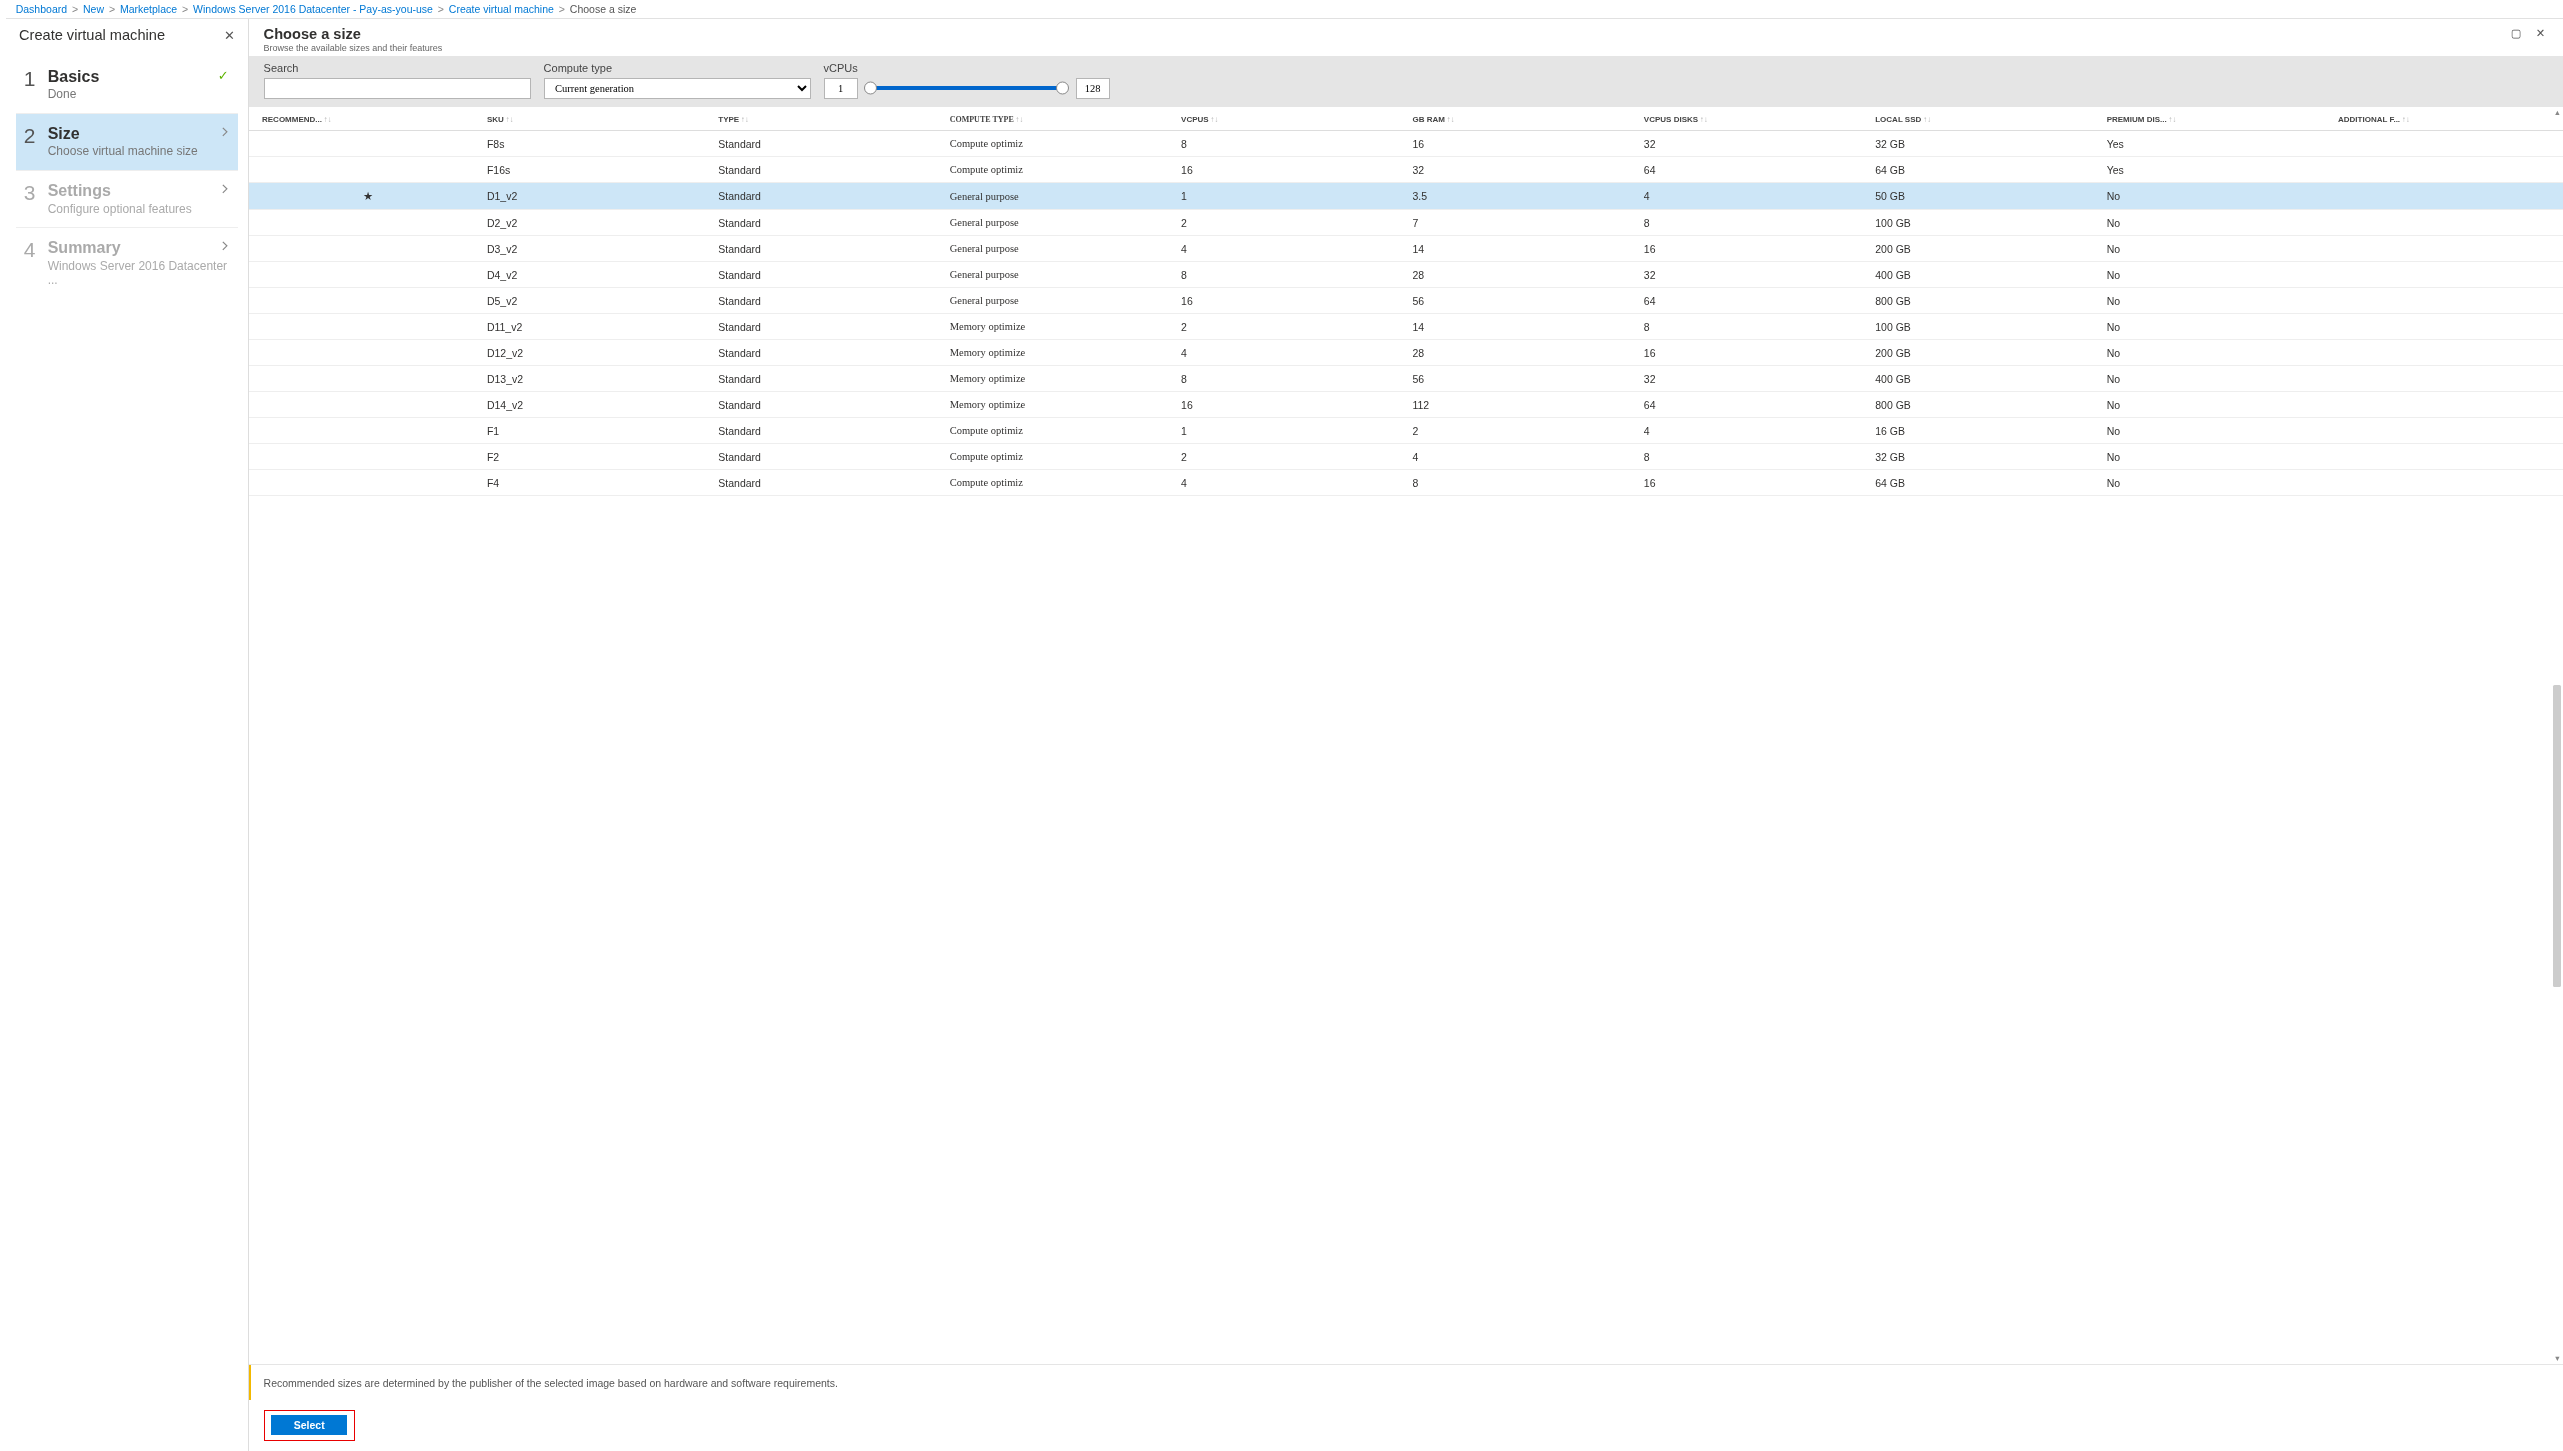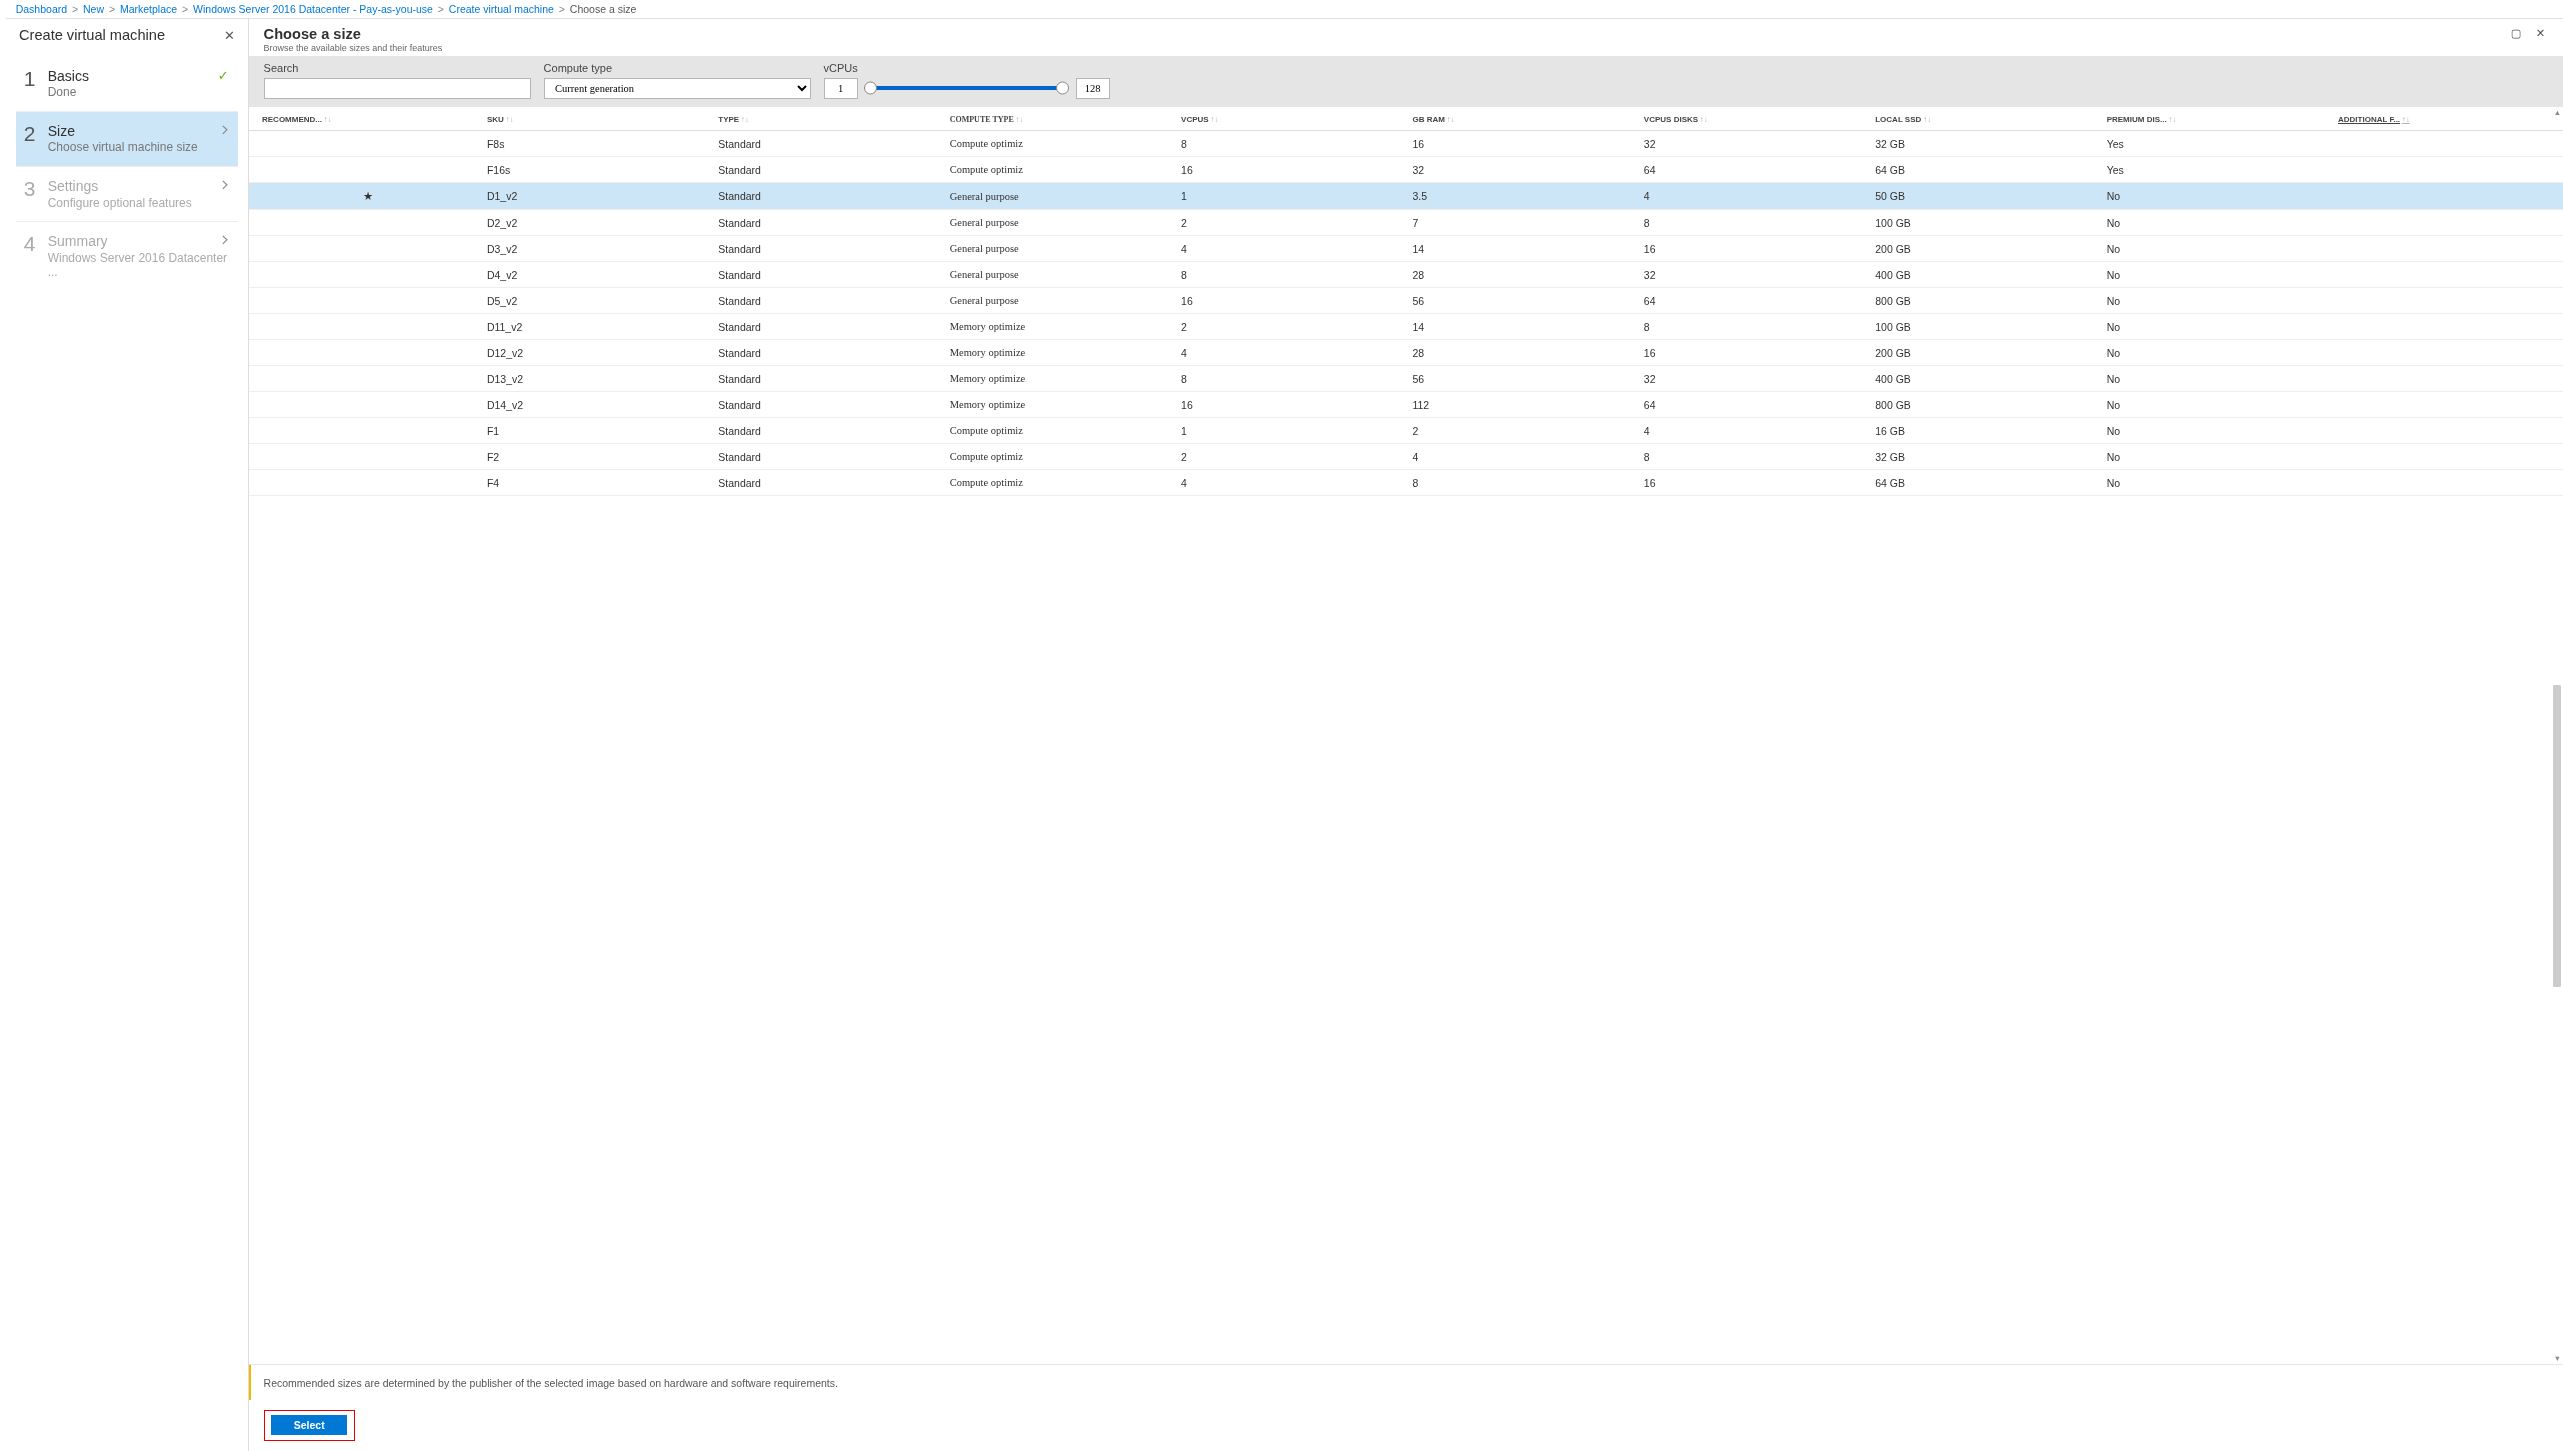--- a/index.html
+++ b/index.html
@@ -17,21 +17,21 @@
   
   .left-panel { width: 243px; border-right: 0.8px solid #ddd; display: flex; flex-direction: column; }
   .left-header { display: flex; align-items: center; justify-content: space-between; padding: 8px 13px 6.5px 13px; }
   .left-header h2 { font-size: 14.6px; font-weight: 400; }
   .close-x { font-size: 13px; cursor: pointer; color: #555; line-height: 1; }
   .steps { padding: 6.5px 9.7px; }
   .step { display: flex; align-items: flex-start; padding: 11.3px 8px; border-top: 0.8px solid #eee; position: relative; cursor: pointer; }
   .step:first-child { border-top: none; }
   .step-num { font-size: 21px; font-weight: 300; color: #555; width: 24px; text-align: left; line-height: 1; }
   .step-body { flex: 1; }
-  .step-title { font-size: 14px; color: #323130; }
+  .step-title { font-size: 16px; color: #323130; font-weight: bold; }
   .step-sub { font-size: 12px; color: #777; margin-top: 1.6px; }
   .step.dim .step-num, .step.dim .step-title, .step.dim .step-sub { color: #aaa; }
   .step.active { background: #cde6f7; }
   .step-check { color: #5db300; font-size: 13px; position: absolute; right: 9.7px; top: 11.3px; }
   .step-chevron { position: absolute; right: 9.7px; top: 13px; color: #888; }
 
   
   .right-panel { flex: 1; display: flex; flex-direction: column; overflow: hidden; position: relative; }
   .right-header { display: flex; justify-content: space-between; align-items: flex-start; padding: 6.5px 14.6px 3.2px 14.6px; }
   .right-title { font-size: 14.6px; font-weight: 600; }
@@ -64,21 +64,21 @@
   .star { color: #333; font-size: 11.3px; text-align: center; }
   .col-rec { width: 8%; padding-left: 13px !important; }
   .col-sku { width: 8%; }
   .col-type { width: 8%; }
   .col-ct { width: 8%; font-family: Liberation Serif, serif; }
   .col-vcpu { width: 8%; }
   .col-ram { width: 8%; }
   .col-dd { width: 8%; }
   .col-ssd { width: 8%; }
   .col-prem { width: 8%; }
-  .col-add { width: 8%; text-decoration: underline; }
+  .col-add { width: 8%; }
 
   
   .scroll-decor { position: absolute; right: 0; top: 0; bottom: 0; width: 11.3px; pointer-events: none; }
   .scroll-decor .up, .scroll-decor .down { position: absolute; left: 0; right: 0; height: 11.3px; font-size: 7.3px; color: #888; display: flex; align-items: center; justify-content: center; }
   .scroll-decor .up { top: 0; }
   .scroll-decor .down { bottom: 0; }
   .scroll-decor .thumb { position: absolute; left: 1.6px; right: 1.6px; top: 46%; height: 24%; background: #ccc; border-radius: 1.6px; }
 
   
   .info-bar { border-top: 0.8px solid #e5e5e5; padding: 11.3px 14.6px; font-size: 10.5px; color: #555; position: relative; }

